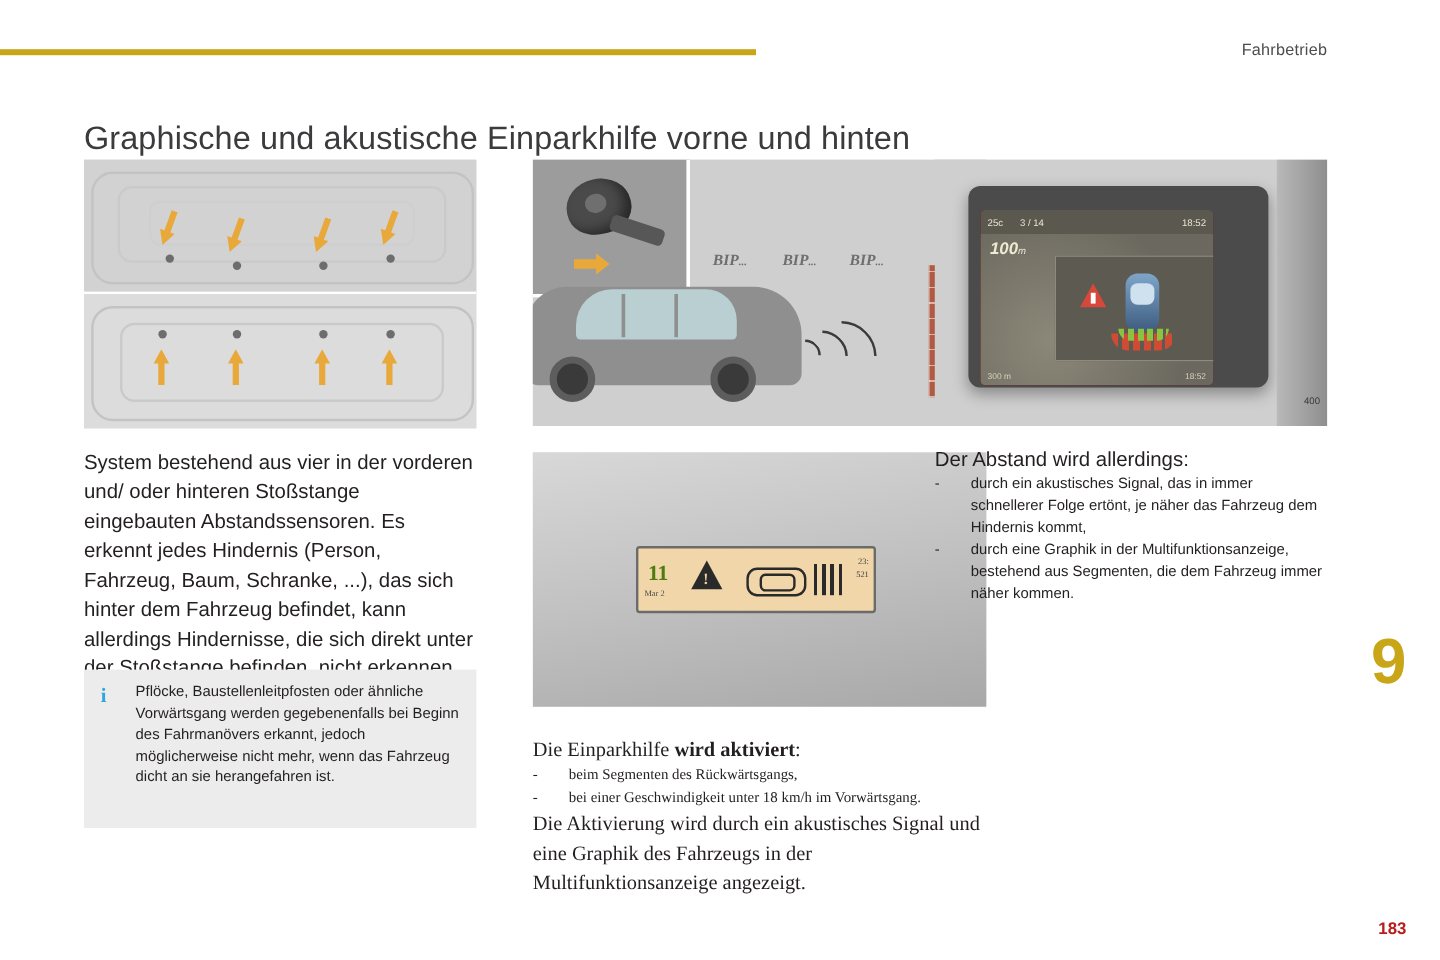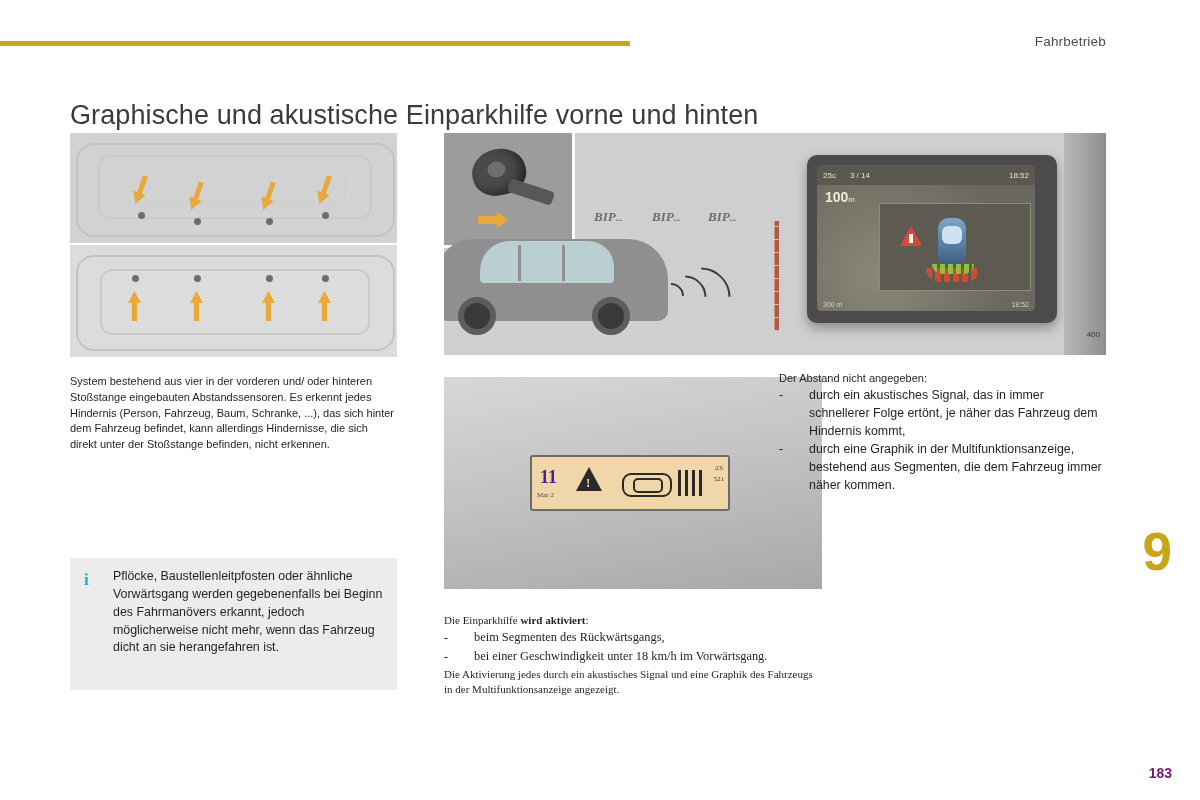--- a/index.html
+++ b/index.html
@@ -30,34 +30,34 @@
     white-space:nowrap;
   }
 
   
   .chapter-badge{
     position:absolute;right:28px;top:525px;
     font-size:53px;font-weight:700;color:#c8a618;line-height:1;
   }
   .page-number{
     position:absolute;right:28px;bottom:19px;
-    font-size:14px;font-weight:700;color:#701a75;
+    font-size:14px;font-weight:700;color:#b91c1c;
   }
 
   
   .col{position:absolute;top:133px;}
   .col1{left:70px;width:327px;}
   .col2{left:444px;width:378px;font-family:Liberation Serif, serif;}
   .col3{left:779px;width:327px;}
 
   
   .fig{position:relative;overflow:hidden;background:#d7d7d7;}
 
   .fig-caption, .body-text{
-    font-size:11px;line-height:1.44;color:#231f20;
+    font-size:17px;line-height:1.44;color:#231f20;
   }
 
   
   #fig-bumper{height:224px;background:#d9d9d9;}
   #fig-bumper .half{position:absolute;left:0;width:100%;height:50%;}
   #fig-bumper .top{top:0;background:#d2d2d2;}
   #fig-bumper .bot{top:50%;background:#dcdcdc;}
   #fig-bumper .sep{position:absolute;left:0;top:calc(50% - 2px);width:100%;height:4px;background:#ffffff;}
   .car-ghost{position:absolute;border:2px solid #c3c3c3;border-radius:14px;}
   .sensor-dot{position:absolute;width:7px;height:7px;border-radius:50%;background:#6d6d6d;}
@@ -116,21 +116,21 @@
   
   #fig-display{height:212px;background:#d0d0d0;margin-top:22px;}
   #fig-display .panel{
     position:absolute;left:0;top:0;width:100%;height:100%;
     background:linear-gradient(170deg,#d8d8d8 0%, #c2c2c2 48%, #a8a8a8 100%);
   }
   #fig-display .lcd{
     position:absolute;left:86px;top:78px;width:196px;height:52px;background:#f0d6a8;
     border:2px solid #6b6b6b;border-radius:3px;
   }
-  .lcd-num{position:absolute;left:8px;top:10px;font-size:18px;font-weight:700;color:#4c1d95;}
+  .lcd-num{position:absolute;left:8px;top:10px;font-size:18px;font-weight:700;color:#4d7c0f;}
   .lcd-sub{position:absolute;left:5px;top:34px;font-size:7px;color:#4a4a4a;}
   .lcd-warn{
     position:absolute;left:44px;top:10px;width:0;height:0;
     border-left:13px solid transparent;border-right:13px solid transparent;border-bottom:24px solid #2a2a2a;
   }
   .lcd-warn:after{
     content:"!";position:absolute;left:-3px;top:8px;font-size:13px;color:#f0d6a8;font-weight:700;
   }
   .lcd-car{
     position:absolute;left:90px;top:16px;width:46px;height:20px;border:2px solid #2a2a2a;border-radius:9px;
@@ -142,29 +142,29 @@
     background:repeating-linear-gradient(90deg,#2a2a2a 0 3px,transparent 3px 7px);}
   .lcd-right{position:absolute;right:4px;top:6px;font-size:7px;color:#3a3a3a;text-align:right;line-height:1.5;}
 
   
   #fig-screen{height:222px;background:#cfcfcf;}
   #fig-screen .bezel{
     position:absolute;left:28px;top:22px;width:250px;height:168px;background:#4b4b4b;border-radius:10px;
     box-shadow:0 5px 12px rgba(0,0,0,.35);
   }
   #fig-screen .glass{
-    position:absolute;left:10px;top:10px;width:218px;height:146px;background:#7f1d1d;border-radius:4px;
+    position:absolute;left:10px;top:20px;width:194px;height:146px;background:#7f1d1d;border-radius:4px;
     overflow:hidden;
   }
   .scr-topbar{
     position:absolute;left:0;top:0;width:100%;height:20px;background:#5b584f;
     color:#e9e4cf;font-size:8px;display:flex;align-items:center;gap:14px;padding:0 6px;box-sizing:border-box;
   }
   .scr-dist{position:absolute;left:8px;top:24px;color:#efe9d2;font-size:14px;font-weight:700;}
-  .scr-dist span{font-size:8px;font-weight:400;}
+  .scr-dist span{font-size:8px;font-weight:400;font-style:italic;}
   .scr-map{
     position:absolute;left:0;top:20px;width:100%;height:126px;
     background:radial-gradient(circle at 30% 70%, #8c8878 0%, #6b685f 70%);
   }
   .scr-inner{
     position:absolute;left:62px;top:38px;width:150px;height:86px;background:#5d5a52;border:1px solid #8d8a80;
   }
   .scr-car{
     position:absolute;left:58px;top:14px;width:28px;height:48px;border-radius:10px;
     background:linear-gradient(180deg,#7ea5c9,#3e5d80);
@@ -311,21 +311,21 @@
         </div>
       </div>
     </div>
 
     <div class="tb" style="margin-top:24px;">
       <p class="body-text"><span>Die Einparkhilfe </span><span class="bold">wird aktiviert</span><span>:</span></p>
       <ul class="list">
         <li><span class="dash">-</span><span>beim Segmenten des Rückwärtsgangs,</span></li>
         <li><span class="dash">-</span><span>bei einer Geschwindigkeit unter 18 km/h im Vorwärtsgang.</span></li>
       </ul>
-      <p class="body-text" style="margin-top:1px;">Die Aktivierung jedes durch ein akustisches Signal und eine Graphik des Fahrzeugs in der Multifunktionsanzeige angezeigt.</p>
+      <p class="body-text" style="margin-top:1px;">Die Aktivierung wird durch ein akustisches Signal und eine Graphik des Fahrzeugs in der Multifunktionsanzeige angezeigt.</p>
     </div>
   </div>
 
   <div class="col col3">
 
     <div class="fig" id="fig-screen">
       <div class="bezel">
         <div class="glass">
           <div class="scr-topbar">
             <span>25c</span>
@@ -345,21 +345,21 @@
             <span>18:52</span>
           </div>
         </div>
       </div>
       <div class="dash-right">
         <div class="dash-btns">400</div>
       </div>
     </div>
 
     <div class="tb" style="margin-top:16px;">
-      <p class="body-text">Der Abstand nicht angegeben:</p>
+      <p class="body-text">Der Abstand wird allerdings:</p>
       <ul class="list">
         <li><span class="dash">-</span><span>durch ein akustisches Signal, das in immer schnellerer Folge ertönt, je näher das Fahrzeug dem Hindernis kommt,</span></li>
         <li><span class="dash">-</span><span>durch eine Graphik in der Multifunktionsanzeige, bestehend aus Segmenten, die dem Fahrzeug immer näher kommen.</span></li>
       </ul>
     </div>
   </div>
 
 </div>
 
 </body></html>

